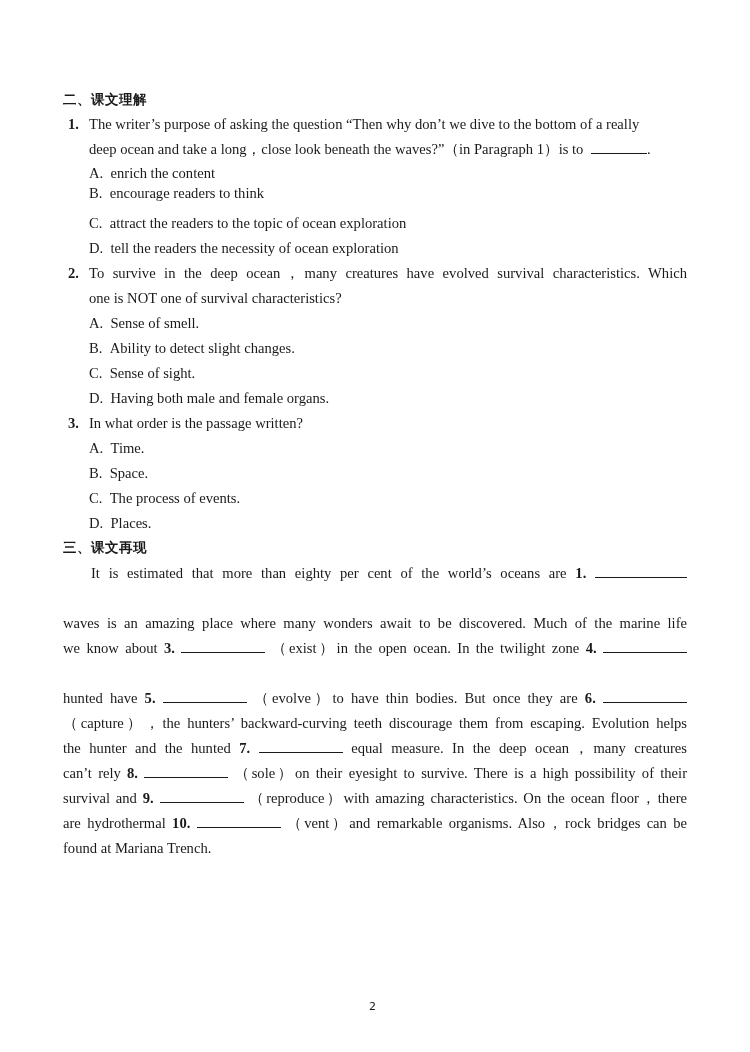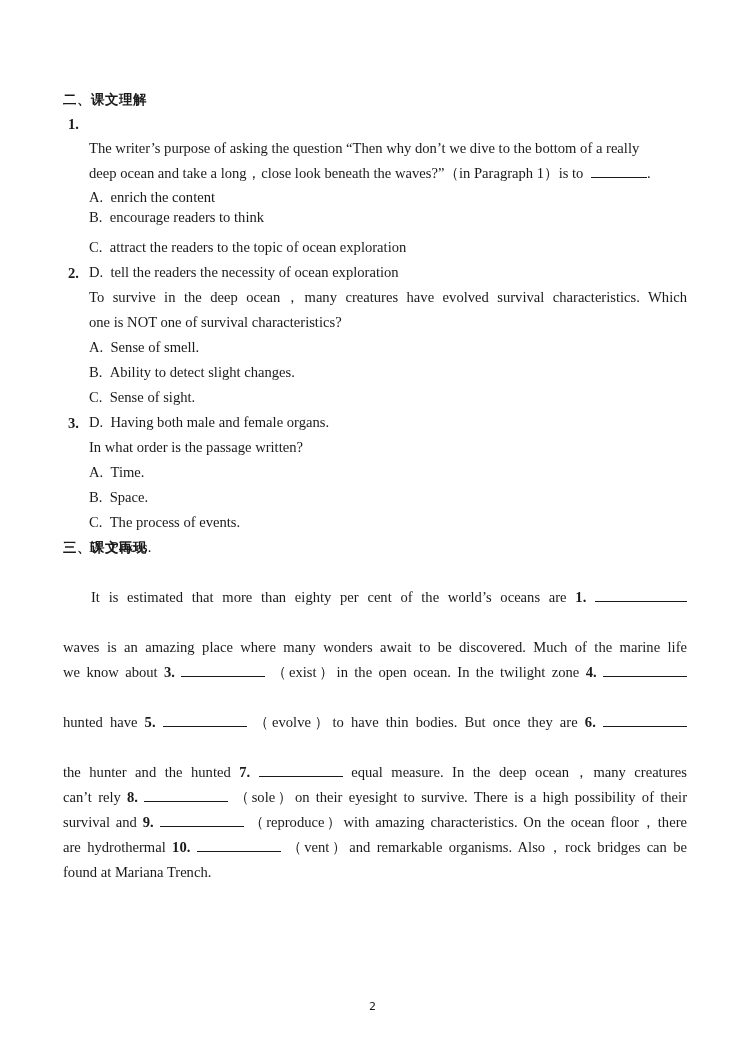--- a/index.html
+++ b/index.html
@@ -1,21 +1,21 @@
 <!DOCTYPE html>
 <html><head>
 <meta charset="utf-8">
 <style>
   html, body { margin:0; padding:0; background:#ffffff; }
   body { width:750px; height:1052px; position:relative; overflow:hidden;
          font-family:"Liberation Serif","DejaVu Serif",serif; color:#1a1a1a; }
   .page { position:absolute; left:0; top:0; width:688px; height:1052px; }
   .heading { position:absolute; left:63px; font-family:"DejaVu Sans",sans-serif;
              font-weight:bold; font-size:13.5px; letter-spacing:0.5px; }
-  .line { position:absolute; font-size:14.6px; white-space:nowrap; line-height:18px;margin-top:24px; }
+  .line { position:absolute; font-size:14.6px; white-space:nowrap; line-height:18px; }
   .qnum { position:absolute; left:68px; font-weight:bold; font-size:14.6px; line-height:18px; }
   .qtext { left:89px; }
   .opt { left:89px; }
   .just { left:63px; width:624px; text-align:justify; text-align-last:justify; }
   .just.last { text-align-last:left; }
   .indent { left:91px; width:596px; }
   b { font-weight:bold; }
   .blank { display:inline-block; border-bottom:1px solid #1a1a1a; height:12px; vertical-align:baseline; }
   .pagenum { position:absolute; left:369px; top:1000px; font-family:"DejaVu Sans",sans-serif; font-size:11px; }
 </style>
@@ -57,20 +57,21 @@
   <div class="line just indent" style="top:564px">
     <span>It is estimated that more than eighty per cent of the world’s oceans are</span> <b>1.</b> <span class="blank" style="width:92px"></span>
   </div>
   <div class="line just" style="top:614px">waves is an amazing place where many wonders await to be discovered. Much of the marine life</div>
   <div class="line just" style="top:639px">
     <span>we know about</span> <b>3.</b> <span class="blank" style="width:84px"></span> <span>（exist）in the open ocean. In the twilight zone</span> <b>4.</b> <span class="blank" style="width:84px"></span>
   </div>
   <div class="line just" style="top:689px">
     <span>hunted have</span> <b>5.</b> <span class="blank" style="width:84px"></span> <span>（evolve）to have thin bodies. But once they are</span> <b>6.</b> <span class="blank" style="width:84px"></span>
   </div>
+  <div class="line just" style="top:714px">（capture），the hunters’ backward-curving teeth discourage them from escaping. Evolution helps</div>
   <div class="line just" style="top:739px">
     <span>the hunter and the hunted</span> <b>7.</b> <span class="blank" style="width:84px"></span> <span>equal measure. In the deep ocean，many creatures</span>
   </div>
   <div class="line just" style="top:764px">
     <span>can’t rely</span> <b>8.</b> <span class="blank" style="width:84px"></span> <span>（sole）on their eyesight to survive. There is a high possibility of their</span>
   </div>
   <div class="line just" style="top:789px">
     <span>survival and</span> <b>9.</b> <span class="blank" style="width:84px"></span> <span>（reproduce）with amazing characteristics. On the ocean floor，there</span>
   </div>
   <div class="line just" style="top:814px">

